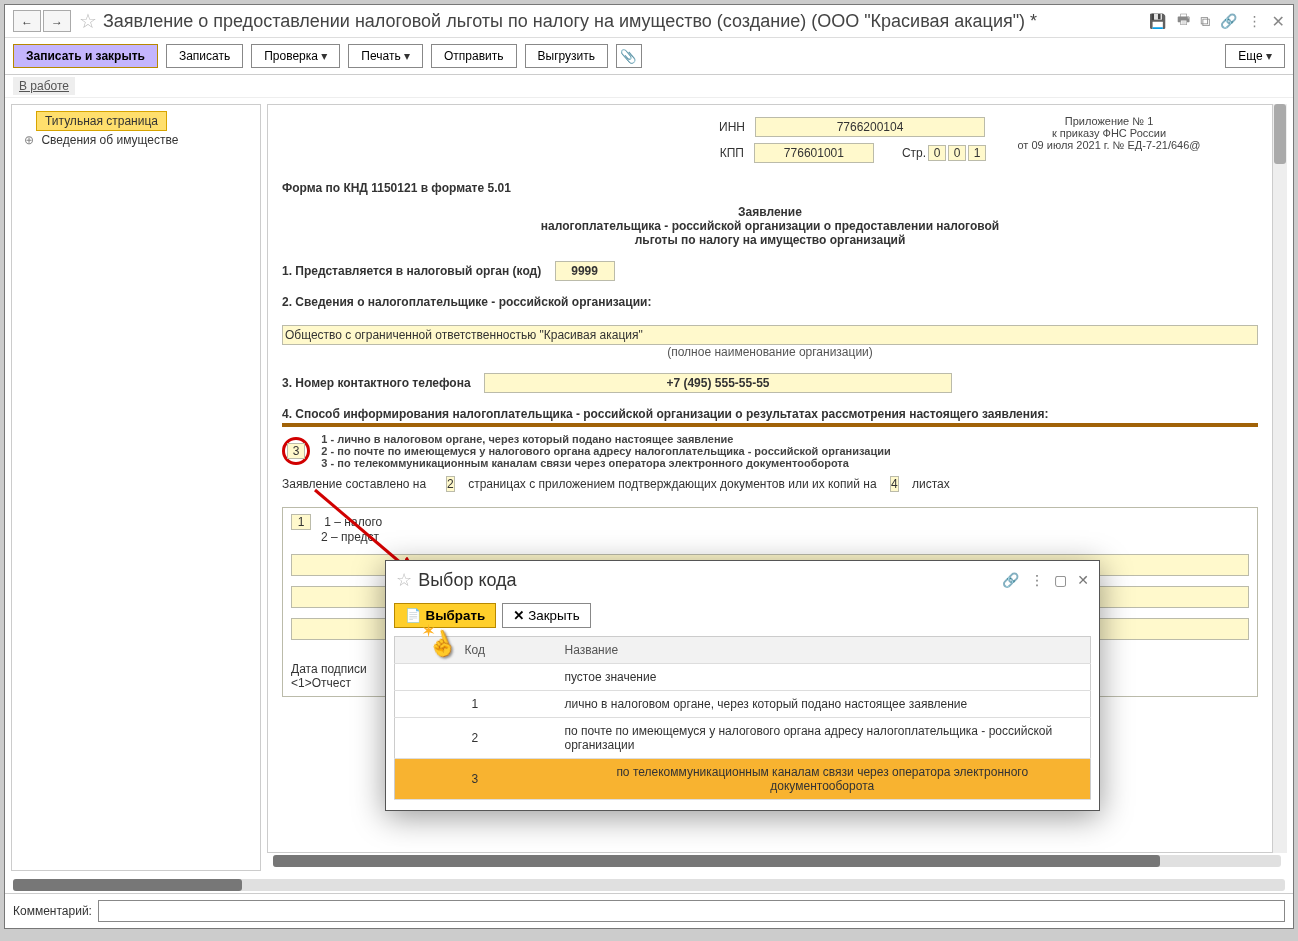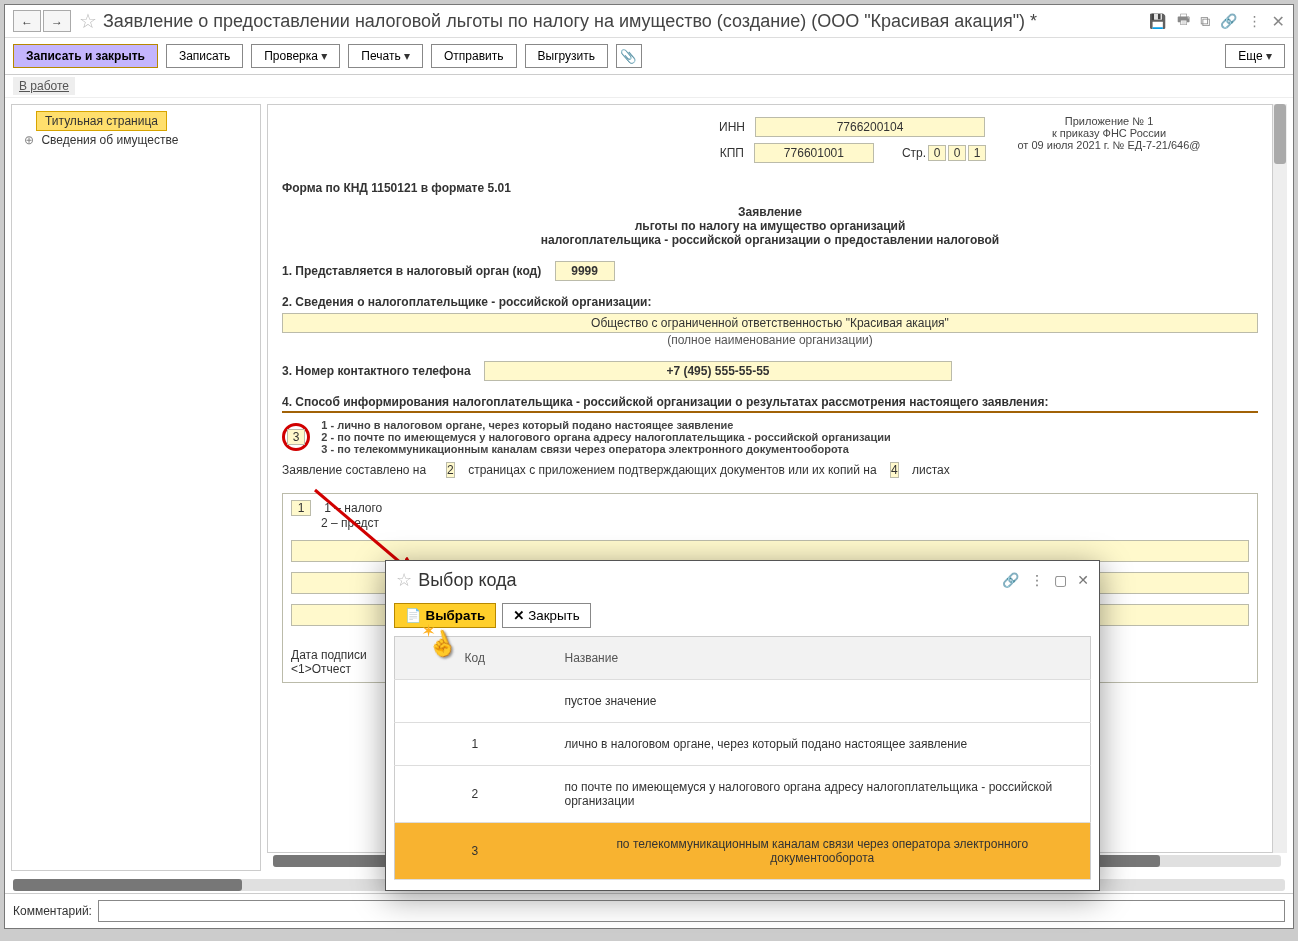--- a/index.html
+++ b/index.html
@@ -83,28 +83,28 @@
   .appendix {
     position: absolute; right: 48px; top: 10px; text-align: center; font-size: 11px; color: #444;
     width: 230px;
   }
   .form-code { font-weight: bold; margin: 18px 0 10px; }
   .centered { text-align: center; }
   .subhead { font-weight: bold; }
   .section-label { font-weight: bold; margin-top: 14px; }
   .tax-code { width: 60px; }
   .org-name-box {
-    background: #fff9cc; border: 1px solid #bba; text-align: center; padding: 2px;
-    margin-top: 4px;
+    background: #fff9cc; border: 1px solid #bba; padding: 2px;
+    margin-top: 16px;
   }
   .hint { text-align: center; font-size: 12px; color: #555; }
   .phone-box { width: 468px; }
   .sec4-title {
     font-weight: bold; margin-top: 14px;
-    border-bottom: 2px solid #a16207; padding-bottom: 2px;
+    border-bottom: 4px solid #a16207; padding-bottom: 2px;
   }
   .code-circle {
     border: 3px solid #d10000; border-radius: 50%; padding: 0; width: 28px; height: 28px;
     display: inline-flex; align-items: center; justify-content: center; margin-right: 4px;
     position: relative; top: 4px;
   }
   .code-box-sm { background: #fff9cc; border: 1px solid #bba; width: 18px; text-align: center; display:inline-block; }
   .opts { font-size: 11px; color: #444; margin-left: 4px; display:inline-block; vertical-align: top; font-weight: bold; }
   .pages-row { margin-top: 8px; }
   .pages-input { width: 58px; text-align: center; background: #fff9cc; border: 1px solid #bba; }
@@ -128,21 +128,21 @@
   .dlg-icons { display:flex; gap:10px; color:#777; font-size:14px; }
   .dlg-toolbar { padding: 4px 8px; display:flex; gap:6px; }
   .btn-select {
     background:#ffcf2b; border:1px solid #b78800; font-weight:bold; padding:4px 10px; cursor:pointer;
     display:inline-flex; align-items:center; gap:4px;
   }
   .btn-close {
     background:#fff; border:1px solid #888; padding:4px 10px; cursor:pointer; display:inline-flex; align-items:center; gap:4px;
   }
   .dlg-table { width: calc(100% - 16px); margin: 4px 8px 10px; border-collapse: collapse; border:1px solid #ccc; }
-  .dlg-table th, .dlg-table td { border-bottom: 1px solid #ddd; padding: 14px 10px; text-align:left; font-size:12px; }
+  .dlg-table th, .dlg-table td { border-bottom: 1px solid #ddd; padding: 6px 10px; text-align:left; font-size:12px; }
   .dlg-table th { background:#f2f2f2; font-weight:normal; color:#555; }
   .col-code { width: 160px; text-align:center !important; }
   .row-sel td { background:#f8b330;text-align:center; }
   .cursor-hand {
     position:absolute; left: 422px; top: 625px; z-index:60; pointer-events:none;
     font-size: 24px;
   }
   .cursor-hand .burst { color:#ffb020; position:absolute; left:-6px; top:-10px; font-size:18px; }
   .cursor-hand .hand {
     display:inline-block; transform: rotate(-20deg);
@@ -232,22 +232,22 @@
         <span class="yellow-input kpp">776601001</span>
         <span style="margin-left:28px">Стр.</span>
         <span class="page-box">0</span>
         <span class="page-box">0</span>
         <span class="page-box">1</span>
       </div>
 
       <div class="form-code">Форма по КНД 1150121 в формате 5.01</div>
 
       <div class="centered subhead">Заявление</div>
+      <div class="centered subhead">налогоплательщика - российской организации о предоставлении налоговой</div>
       <div class="centered subhead">льготы по налогу на имущество организаций</div>
-      <div class="centered subhead">налогоплательщика - российской организации о предоставлении налоговой</div>
 
       <div class="section-label">
         <span>1. Представляется в налоговый орган (код)</span>
         &nbsp;&nbsp;
         <span class="yellow-input tax-code">9999</span>
       </div>
 
       <div class="section-label">2. Сведения о налогоплательщике - российской организации:</div>
       <div class="org-name-box">Общество с ограниченной ответственностью "Красивая акация"</div>
       <div class="hint">(полное наименование организации)</div>

